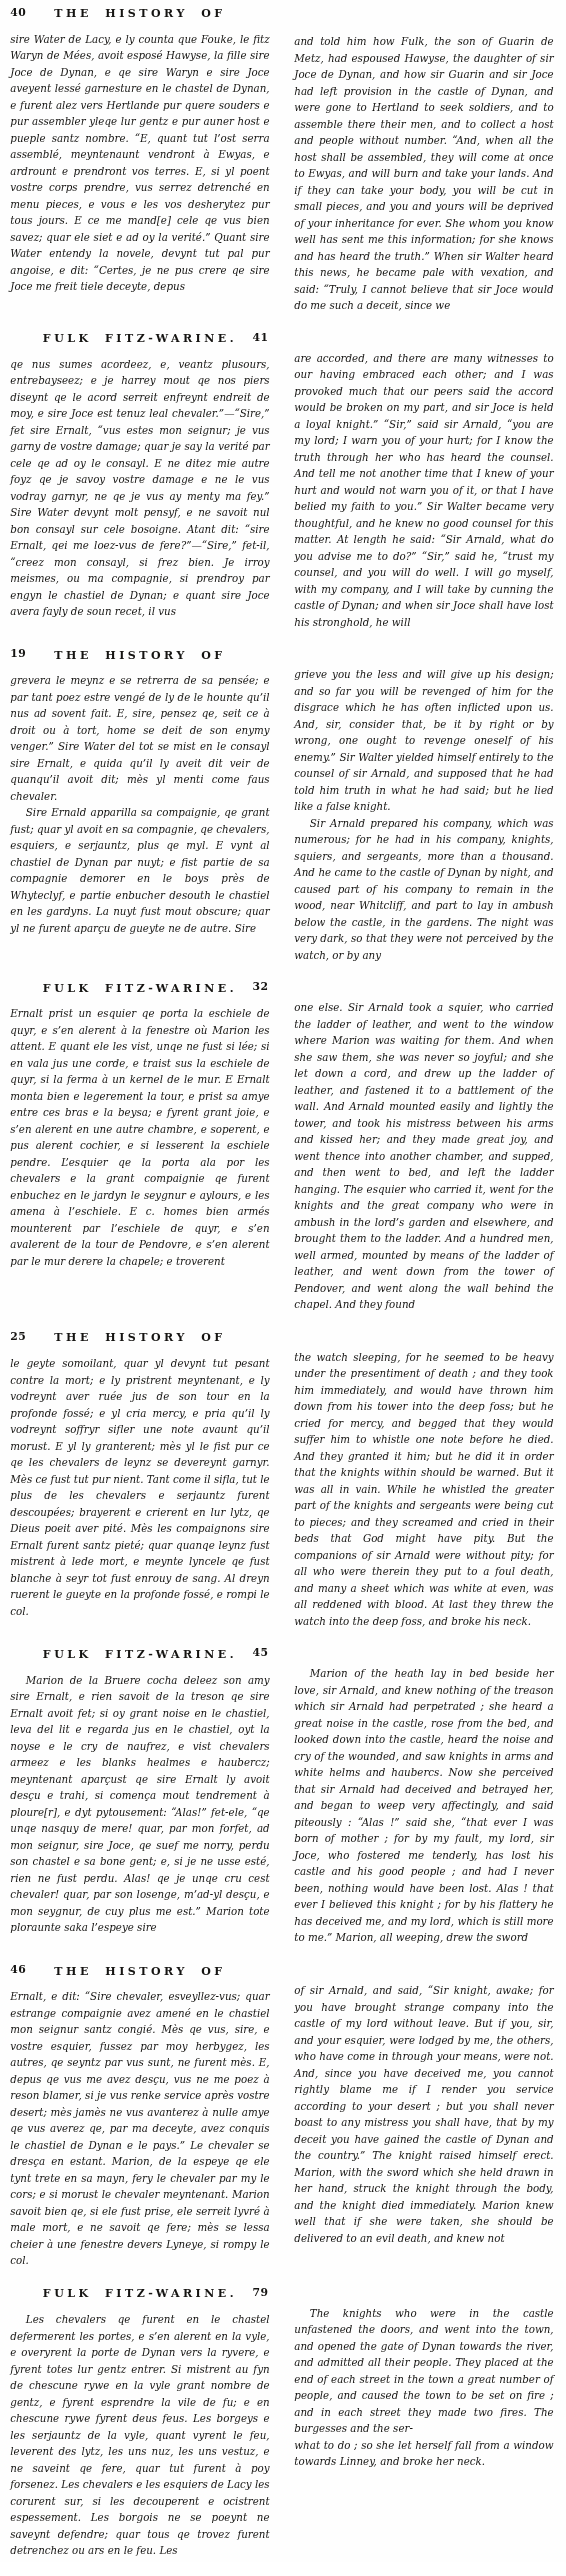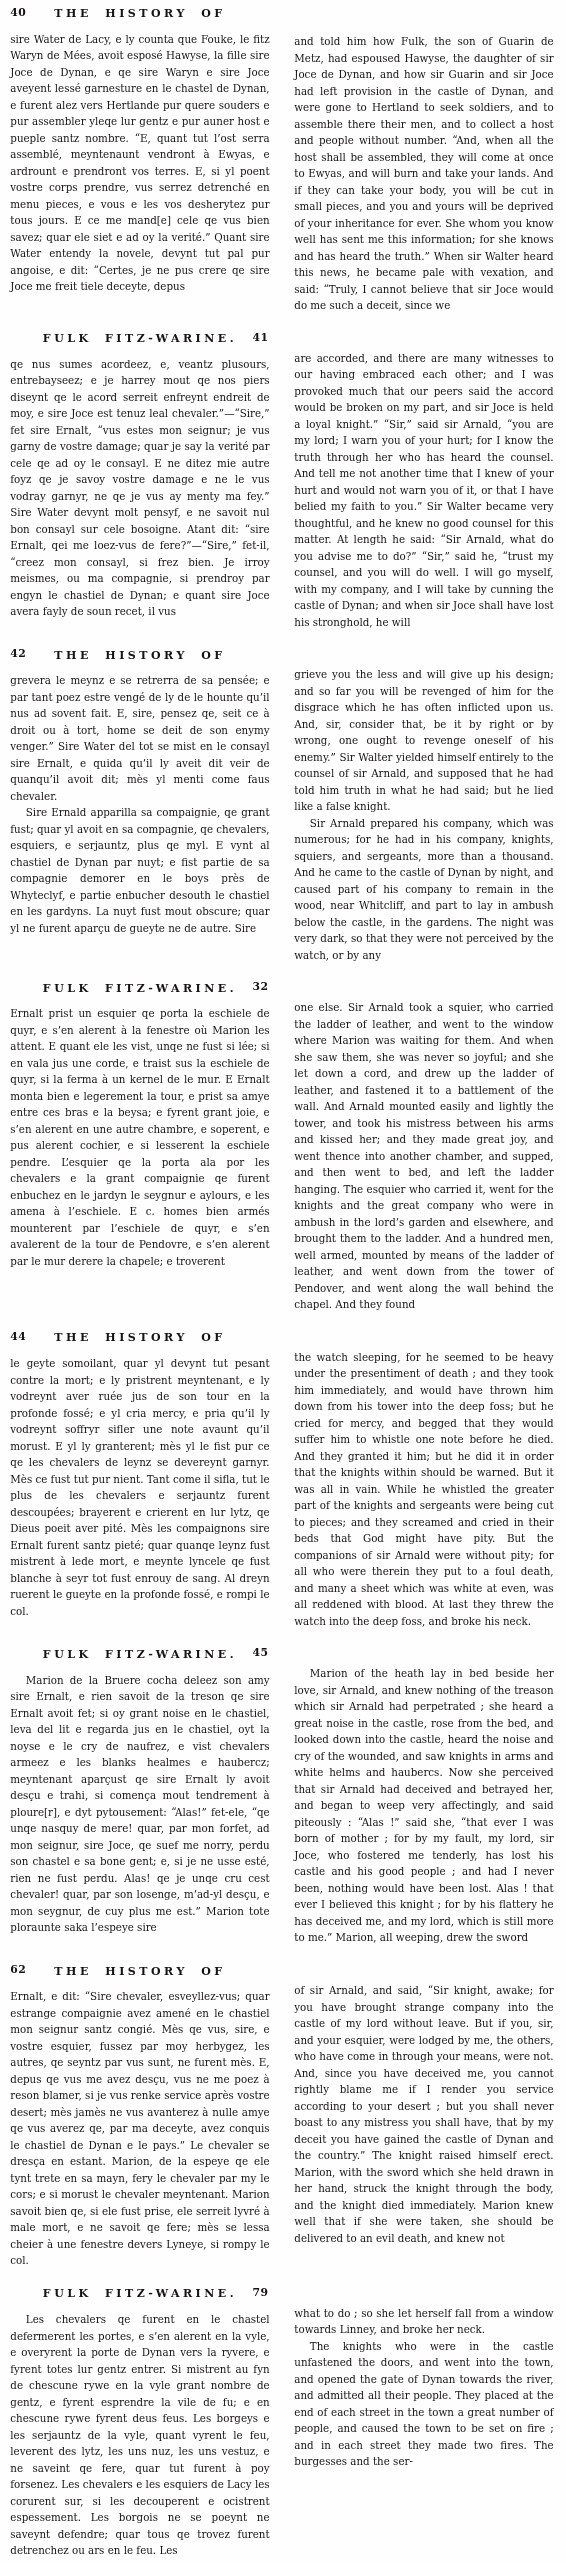--- a/index.html
+++ b/index.html
@@ -32,21 +32,21 @@
   .pagehead .num {
     position: absolute;
     top: -1.5px;
     font-size: 10.8px;
     font-weight: 700;
     letter-spacing: 0.05em;
   }
   .pagehead .num-left { left: 0; }
   .pagehead .num-right { right: 1px; text-align: right; }
 
-  .body { font-size: 10.3px; line-height: 16.5px; text-align: justify; }
+  .body { font-size: 10.3px; line-height: 16.5px; text-align: justify; font-style: italic; }
   .body p.para { margin: 0; text-indent: 0; }
   .body p.para.indent { text-indent: 15.5px; }
 
   
   .en-body { padding-top: 33px; }
   .row.first .en-body { }
 </style>
 </head>
 <body>
 
@@ -84,21 +84,21 @@
     <div class="col en">
       <div class="body en-body">
             <p class="para">are accorded, and there are many witnesses to our having embraced each other; and I was provoked much that our peers said the accord would be broken on my part, and sir Joce is held a loyal knight.”  “Sir,” said sir Arnald, “you are my lord; I warn you of your hurt; for I know the truth through her who has heard the counsel.  And tell me not another time that I knew of your hurt and would not warn you of it, or that I have belied my faith to you.” Sir Walter became very thoughtful, and he knew no good counsel for this matter.  At length he said: “Sir Arnald, what do you advise me to do?”  “Sir,” said he, “trust my counsel, and you will do well.  I will go myself, with my company, and I will take by cunning the castle of Dynan; and when sir Joce shall have lost his stronghold, he will</p>
           </div>
     </div>
   </section>
 
   <section class="row">
     <div class="col fr">
       <div class="pagehead">
-        <span class="num num-left">42</span>
+        <span class="num num-left">19</span>
         <span class="head-title">THE HISTORY OF</span>
         <span class="num num-right"></span>
       </div>
       <div class="body fr-body">
             <p class="para">grevera le meynz e se retrerra de sa pensée; e par tant poez estre vengé de ly de le hounte qu’il nus ad sovent fait.  E, sire, pensez qe, seit ce à droit ou à tort, home se deit de son enymy venger.”  Sire Water del tot se mist en le consayl sire Ernalt, e quida qu’il ly aveit dit veir de quanqu’il avoit dit; mès yl menti come faus chevaler.</p>
             <p class="para indent">Sire Ernald apparilla sa compaignie, qe grant fust; quar yl avoit en sa compagnie, qe chevalers, esquiers, e serjauntz, plus qe myl.  E vynt al chastiel de Dynan par nuyt; e fist partie de sa compagnie demorer en le boys près de Whyteclyf, e partie enbucher desouth le chastiel en les gardyns.  La nuyt fust mout obscure; quar yl ne furent aparçu de gueyte ne de autre.  Sire</p>
           </div>
     </div>
     <div class="col en">
       <div class="body en-body">
@@ -122,21 +122,21 @@
     <div class="col en">
       <div class="body en-body">
             <p class="para">one else.  Sir Arnald took a squier, who carried the ladder of leather, and went to the window where Marion was waiting for them.  And when she saw them, she was never so joyful; and she let down a cord, and drew up the ladder of leather, and fastened it to a battlement of the wall. And Arnald mounted easily and lightly the tower, and took his mistress between his arms and kissed her; and they made great joy, and went thence into another chamber, and supped, and then went to bed, and left the ladder hanging. The esquier who carried it, went for the knights and the great company who were in ambush in the lord’s garden and elsewhere, and brought them to the ladder.  And a hundred men, well armed, mounted by means of the ladder of leather, and went down from the tower of Pendover, and went along the wall behind the chapel.  And they found</p>
           </div>
     </div>
   </section>
 
   <section class="row">
     <div class="col fr">
       <div class="pagehead">
-        <span class="num num-left">44</span>
+        <span class="num num-left">25</span>
         <span class="head-title">THE HISTORY OF</span>
         <span class="num num-right"></span>
       </div>
       <div class="body fr-body">
             <p class="para">le geyte somoilant, quar yl devynt tut pesant contre la mort; e ly pristrent meyntenant, e ly vodreynt aver ruée jus de son tour en la profonde fossé; e yl cria mercy, e pria qu’il ly vodreynt soffryr sifler une note avaunt qu’il morust.  E yl ly granterent; mès yl le fist pur ce qe les chevalers de leynz se devereynt garnyr. Mès ce fust tut pur nient.  Tant come il sifla, tut le plus de les chevalers e serjauntz furent descoupées; brayerent e crierent en lur lytz, qe Dieus poeit aver pité.  Mès les compaignons sire Ernalt furent santz pieté; quar quanqe leynz fust mistrent à lede mort, e meynte lyncele qe fust blanche à seyr tot fust enrouy de sang.  Al dreyn ruerent le gueyte en la profonde fossé, e rompi le col.</p>
           </div>
     </div>
     <div class="col en">
       <div class="body en-body">
             <p class="para">the watch sleeping, for he seemed to be heavy under the presentiment of death ; and they took him immediately, and would have thrown him down from his tower into the deep foss; but he cried for mercy, and begged that they would suffer him to whistle one note before he died.  And they granted it him; but he did it in order that the knights within should be warned.  But it was all in vain. While he whistled the greater part of the knights and sergeants were being cut to pieces; and they screamed and cried in their beds that God might have pity.  But the companions of sir Arnald were without pity; for all who were therein they put to a foul death, and many a sheet which was white at even, was all reddened with blood.  At last they threw the watch into the deep foss, and broke his neck.</p>
@@ -158,21 +158,21 @@
     <div class="col en">
       <div class="body en-body">
             <p class="para indent">Marion of the heath lay in bed beside her love, sir Arnald, and knew nothing of the treason which sir Arnald had perpetrated ; she heard a great noise in the castle, rose from the bed, and looked down into the castle, heard the noise and cry of the wounded, and saw knights in arms and white helms and haubercs.  Now she perceived that sir Arnald had deceived and betrayed her, and began to weep very affectingly, and said piteously :  “Alas !” said she, “that ever I was born of mother ; for by my fault, my lord, sir Joce, who fostered me tenderly, has lost his castle and his good people ; and had I never been, nothing would have been lost.  Alas ! that ever I believed this knight ; for by his flattery he has deceived me, and my lord, which is still more to me.”   Marion, all weeping, drew the sword</p>
           </div>
     </div>
   </section>
 
   <section class="row">
     <div class="col fr">
       <div class="pagehead">
-        <span class="num num-left">62</span>
+        <span class="num num-left">46</span>
         <span class="head-title">THE HISTORY OF</span>
         <span class="num num-right"></span>
       </div>
       <div class="body fr-body">
             <p class="para">Ernalt, e dit: “Sire chevaler, esveyllez-vus; quar estrange compaignie avez amené en le chastiel mon seignur santz congié.  Mès qe vus, sire, e vostre esquier, fussez par moy herbygez, les autres, qe seyntz par vus sunt, ne furent mès.  E, depus qe vus me avez desçu, vus ne me poez à reson blamer, si je vus renke service après vostre desert; mès jamès ne vus avanterez à nulle amye qe vus averez qe, par ma deceyte, avez conquis le chastiel de Dynan e le pays.” Le chevaler se dresça en estant.  Marion, de la espeye qe ele tynt trete en sa mayn, fery le chevaler par my le cors; e si morust le chevaler meyntenant.  Marion savoit bien qe, si ele fust prise, ele serreit lyvré à male mort, e ne savoit qe fere; mès se lessa cheier à une fenestre devers Lyneye, si rompy le col.</p>
           </div>
     </div>
     <div class="col en">
       <div class="body en-body">
             <p class="para">of sir Arnald, and said, “Sir knight, awake; for you have brought strange company into the castle of my lord without leave.  But if you, sir, and your esquier, were lodged by me, the others, who have come in through your means, were not.  And, since you have deceived me, you cannot rightly blame me if I render you service according to your desert ; but you shall never boast to any mistress you shall have, that by my deceit you have gained the castle of Dynan and the country.”  The knight raised himself erect. Marion, with the sword which she held drawn in her hand, struck the knight through the body, and the knight died immediately.  Marion knew well that if she were taken, she should be delivered to an evil death, and knew not</p>
@@ -186,21 +186,21 @@
         <span class="num num-left"></span>
         <span class="head-title">FULK FITZ-WARINE.</span>
         <span class="num num-right">79</span>
       </div>
       <div class="body fr-body">
             <p class="para indent">Les chevalers qe furent en le chastel defermerent les portes, e s’en alerent en la vyle, e overyrent la porte de Dynan vers la ryvere, e fyrent totes lur gentz entrer.  Si mistrent au fyn de chescune rywe en la vyle grant nombre de gentz, e fyrent esprendre la vile de fu; e en chescune rywe fyrent deus feus. Les borgeys e les serjauntz de la vyle, quant vyrent le feu, leverent des lytz, les uns nuz, les uns vestuz, e ne saveint qe fere, quar tut furent à poy forsenez. Les chevalers e les esquiers de Lacy les corurent sur, si les decouperent e ocistrent espessement.  Les borgois ne se poeynt ne saveynt defendre; quar tous qe trovez furent detrenchez ou ars en le feu.  Les</p>
           </div>
     </div>
     <div class="col en">
       <div class="body en-body">
+            <p class="para indent">The knights who were in the castle unfastened the doors, and went into the town, and opened the gate of Dynan towards the river, and admitted all their people.  They placed at the end of each street in the town a great number of people, and caused the town to be set on fire ; and in each street they made two fires.  The burgesses and the ser-</p>
             <p class="para">what to do ; so she let herself fall  from a window towards Linney, and broke her neck.</p>
-            <p class="para indent">The knights who were in the castle unfastened the doors, and went into the town, and opened the gate of Dynan towards the river, and admitted all their people.  They placed at the end of each street in the town a great number of people, and caused the town to be set on fire ; and in each street they made two fires.  The burgesses and the ser-</p>
           </div>
     </div>
   </section>
 
 </div>
 </div>
 
 
 </body></html>

